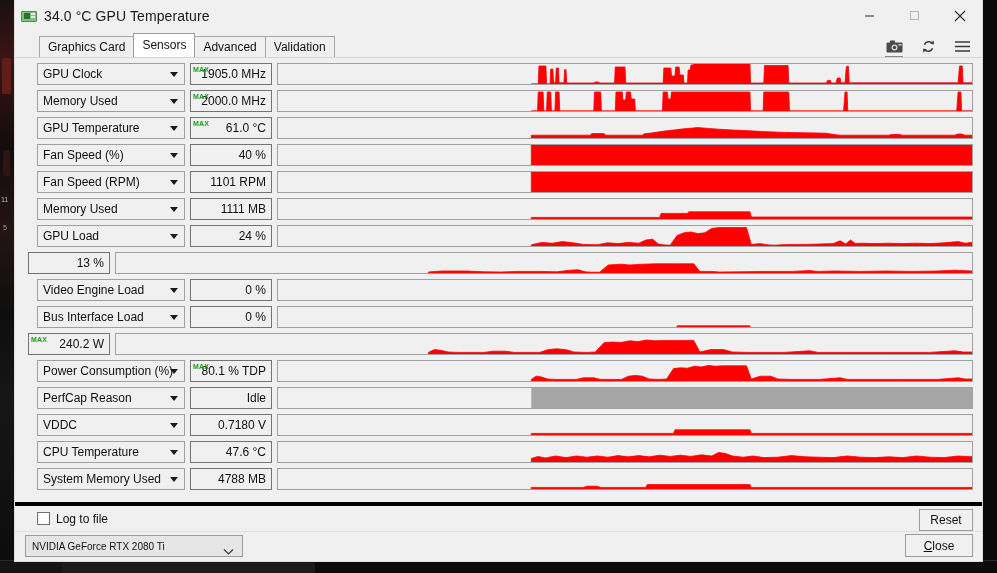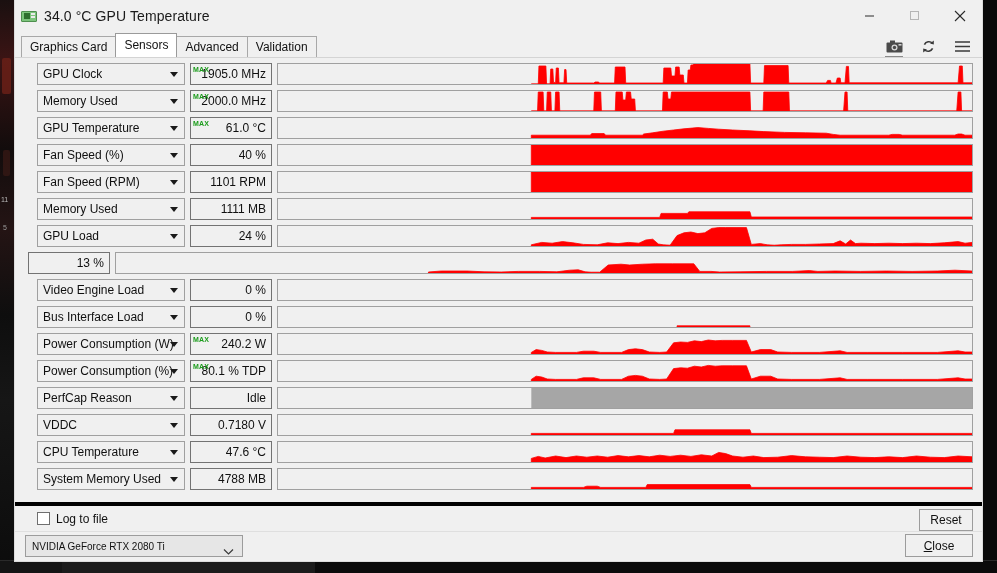--- a/index.html
+++ b/index.html
@@ -70,21 +70,21 @@
     width: 45px; height: 31px; display:flex; align-items:center; justify-content:center;
     color:#2b2b2b;
   }
   .win-btn.disabled { color:#b5b5b5; }
   .win-btn svg { display:block; }
 
   
   .tabstrip {
     height: 26px; flex: 0 0 26px;
     position: relative;
-    padding-left: 6px;
+    padding-left: 24px;
     display: flex; align-items: flex-end;
     background: #f0f0f0;
   }
   .tab {
     height: 21px; line-height: 20px;
     padding: 0 8px;
     font-size: 12px; color: #111;
     background: #f0f0f0;
     border: 1px solid #a8a8a8;
     border-bottom: none;
@@ -421,24 +421,20 @@
           <div class="value-box">
             <span class="val">0 %</span>
           </div>
           <div class="graph-box">
             <svg viewBox="0 0 100 100" preserveAspectRatio="none">
               <path d="M 57.5 100 L 57.5 94 L 68 94 L 68 100 Z" fill="#ff0000" stroke="#ff0000" stroke-width="0.8" vector-effect="non-scaling-stroke"></path>
             </svg>
           </div>
         </div>
         <div class="row">
-          <div class="name-box">
-            <span class="label">Power Consumption (W)</span>
-            <span class="arrow"></span>
-          </div>
           <div class="value-box">
             <span class="maxbadge">MAX</span>
             <span class="val">240.2 W</span>
           </div>
           <div class="graph-box">
             <svg viewBox="0 0 100 100" preserveAspectRatio="none">
               <path d="M 36.5 100 L 36.5 92 L 37.2 78 L 38 82 L 38.8 90 L 40 92 L 43 92 L 44 86 L 45.5 86 L 46.5 92 L 49.5 92 L 50.5 78 L 51.5 74 L 52.5 78 L 53.5 90 L 55 92 L 56 90 L 57 44 L 58 40 L 59 42 L 60 34 L 61 38 L 62 30 L 63 34 L 64 32 L 65.5 32 L 67.5 32 L 68.2 90 L 69.5 78 L 71 78 L 72 90 L 74 92 L 78 92 L 81 84 L 82 92 L 85 92 L 90 92 L 95 92 L 98 84 L 99 90 L 100 90 L 100 100 Z" fill="#ff0000" stroke="#ff0000" stroke-width="0.8" vector-effect="non-scaling-stroke"></path>
             </svg>
           </div>
         </div>

